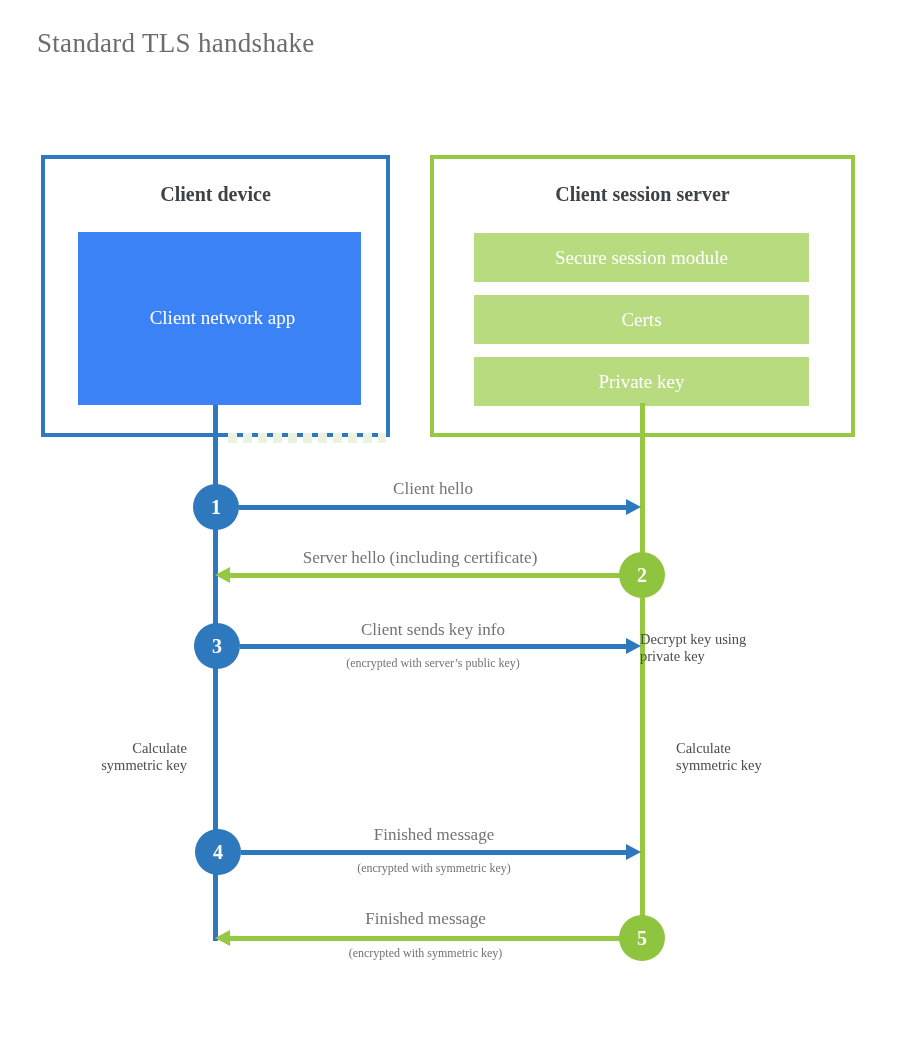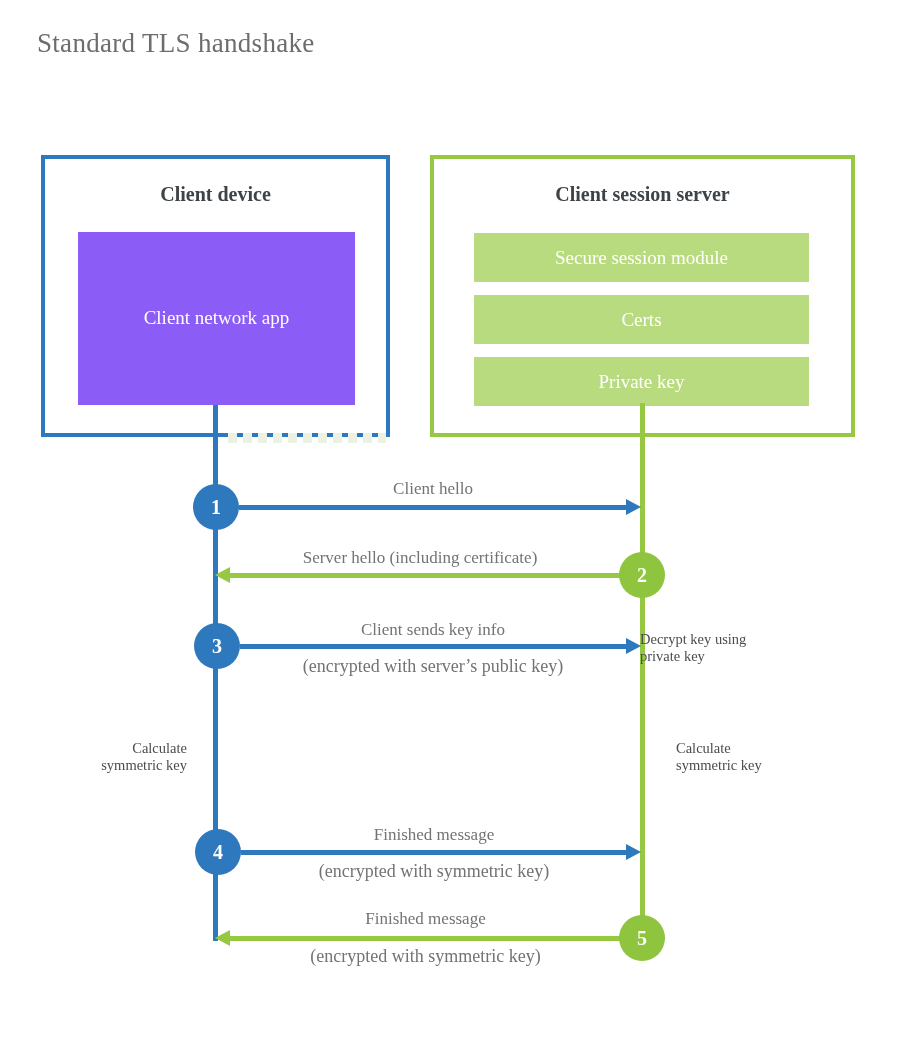--- a/index.html
+++ b/index.html
@@ -15,21 +15,21 @@
   
   .box { position:absolute; top:123px; height:282px; background:#fff; box-sizing:border-box;margin-top:32px; }
   .client-box { left:41px; width:349px; border:4px solid #2e78bd; }
   .server-box { left:430px; width:425px; border:4px solid #96c842; }
   .box-title {
     position:absolute; left:0; right:0; top:24px; text-align:center;
     font-size:20px; font-weight:bold; color:#3e4347;
   }
   .client-app {
     position:absolute; left:33px; top:73px; width:277px; height:173px;
-    background:#8b5cf6; display:flex; align-items:center; justify-content:center; text-align:center;
+    background:#3b82f6; display:flex; align-items:center; justify-content:center; text-align:center;padding-left:6px;
   }
   .client-app-label { color:#ffffff; font-size:19px; line-height:1.5; max-width:190px; }
   .server-bar {
     position:absolute; left:40px; width:335px; height:49px; background:#b9db80;
     color:#ffffff; font-size:19px; display:flex; align-items:center; justify-content:center;
   }
   .bar-1 { top:74px; } .bar-2 { top:136px; } .bar-3 { top:198px; }
 
   
   .dashes {
@@ -64,21 +64,21 @@
   .h5 { left:230px; top:936px; width:391px; }
   .ahead { position:absolute; width:0; height:0; border-top:8px solid transparent; border-bottom:8px solid transparent; }
   .ahead.right { border-left:15px solid #2e78bd; }
   .ahead.left  { border-right:15px solid #96c842; }
   .a1 { left:626px; top:499px; } .a2 { left:215px; top:567px; }
   .a3 { left:626px; top:638px; } .a4 { left:626px; top:844px; }
   .a5 { left:215px; top:930px; }
 
   
   .msg-label { position:absolute; text-align:center; color:#737373; font-size:17px; }
-  .sub-label { font-size:18px;text-align:center; }
+  .sub-label { font-size:12px;text-align:center; }
   .l1  { left:240px; top:479px; width:386px; }
   .l2  { left:218px; top:548px; width:404px; }
   .l3  { left:240px; top:620px; width:386px; }
   .l3s { left:240px; top:656px; width:386px; }
   .l4  { left:241px; top:825px; width:386px; }
   .l4s { left:241px; top:861px; width:386px; }
   .l5  { left:230px; top:909px; width:391px; }
   .l5s { left:230px; top:946px; width:391px; }
 
   

